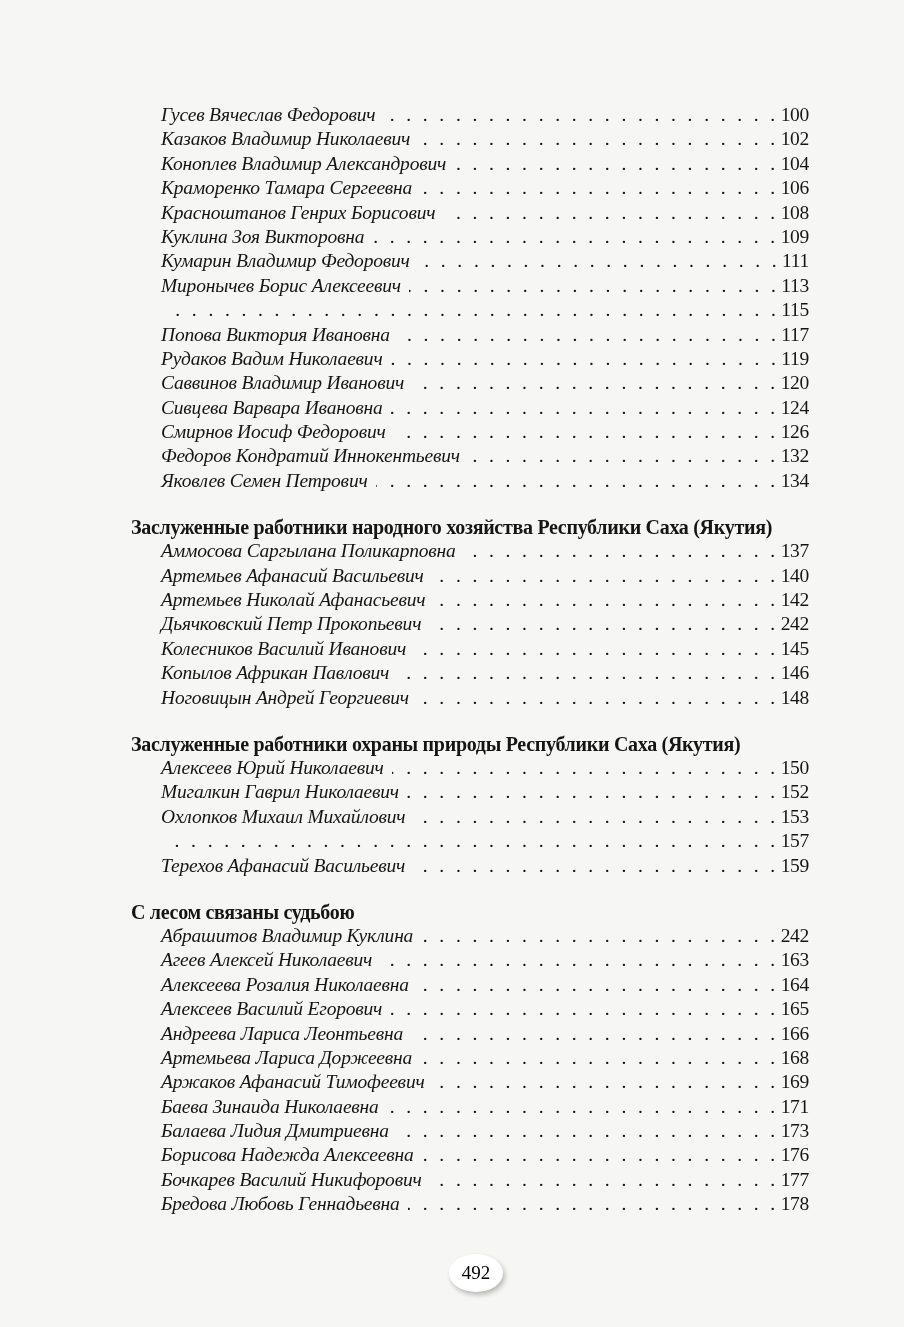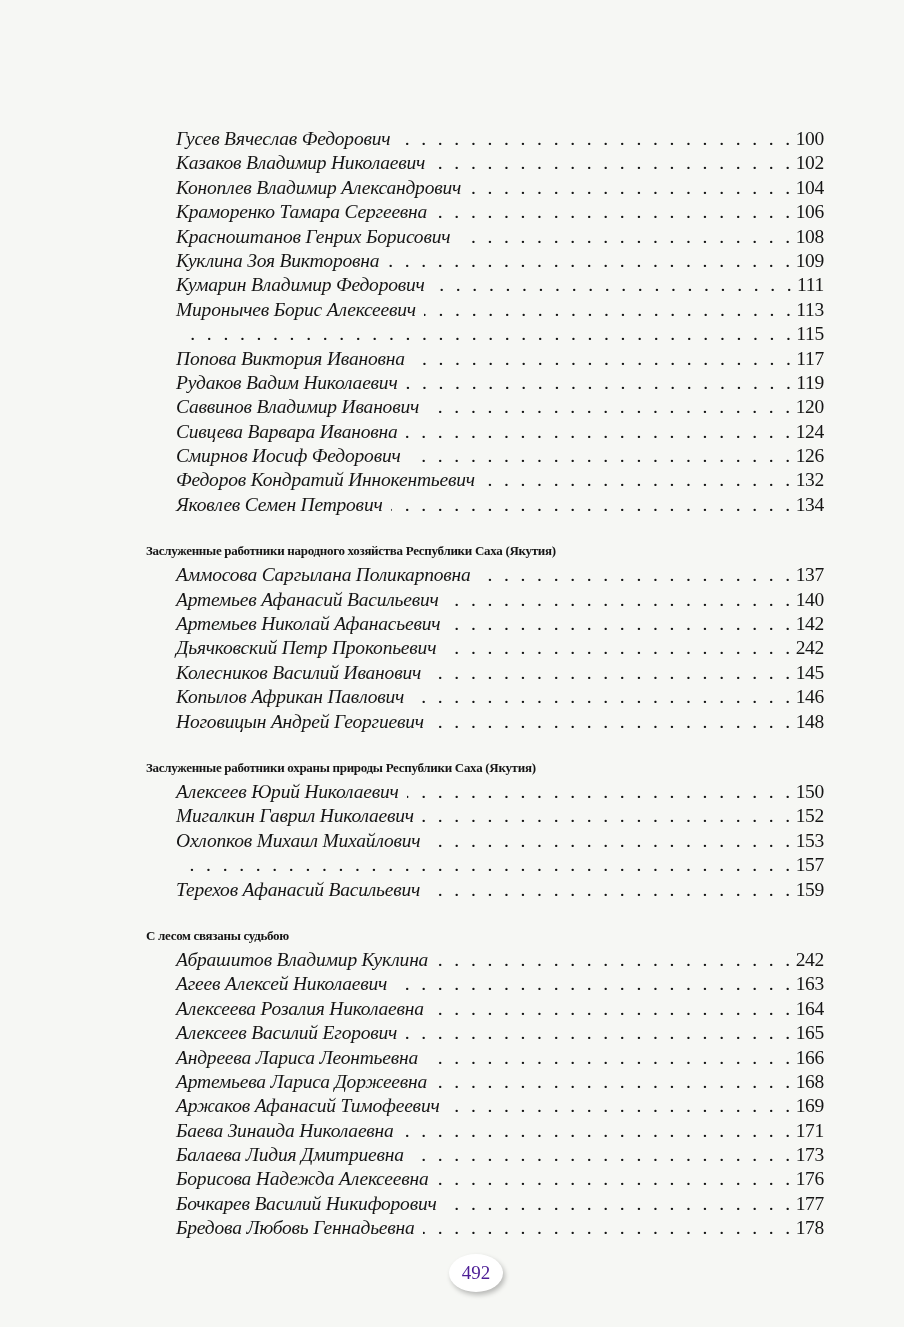--- a/index.html
+++ b/index.html
@@ -6,23 +6,22 @@
   body {
     width: 904px; height: 1327px;
     background: #f6f7f4;
     position: relative;
     overflow: hidden;
     font-family: "Liberation Serif", "DejaVu Serif", serif;
     color: #151515;
   }
   .page {
     position: absolute;
-    left: 146px; top: 103px;
+    left: 131px; top: 103px;
     width: 678px;
-    margin-top: 24px;
   }
   .entry {
     display: flex;
     align-items: baseline;
     margin-left: 30px;
     height: 24.4px;
     line-height: 24.4px;
     font-size: 19.5px;
   }
   .entry .name {
@@ -38,38 +37,38 @@
     direction: rtl;
     letter-spacing: 3.4px;
     font-size: 19.5px;
   }
   .entry .page-num {
     white-space: nowrap;
     letter-spacing: -0.3px;
   }
   .section-heading {
     font-weight: bold;
-    font-size: 13px;
+    font-size: 20px;
     line-height: 24px;
     white-space: nowrap;
     letter-spacing: -0.3px;
   }
   .sec { margin-top: 22px; }
   .sec.first { margin-top: 0; }
   .page-badge {
     position: absolute;
     left: 449px; top: 1254px;
     width: 54px; height: 38px;
     border-radius: 50%;
     background: #ffffff;
     box-shadow: 2px 3px 5px rgba(0,0,0,0.25);
     display: flex; align-items: center; justify-content: center;
     font-size: 19px;
     font-family: "Liberation Serif", serif;
-    color: #4c1d95;
+    color: #000000;
   }
 </style>
 </head>
 <body>
 
 <div class="page" id="toc">
     <div class="sec first">
       <div class="entry">
         <span class="name">Гусев Вячеслав Федорович</span>
         <span class="dots">. . . . . . . . . . . . . . . . . . . . . . . . . . . . . . . . . . . . . . . . . . . . . . . . . . . .</span>

